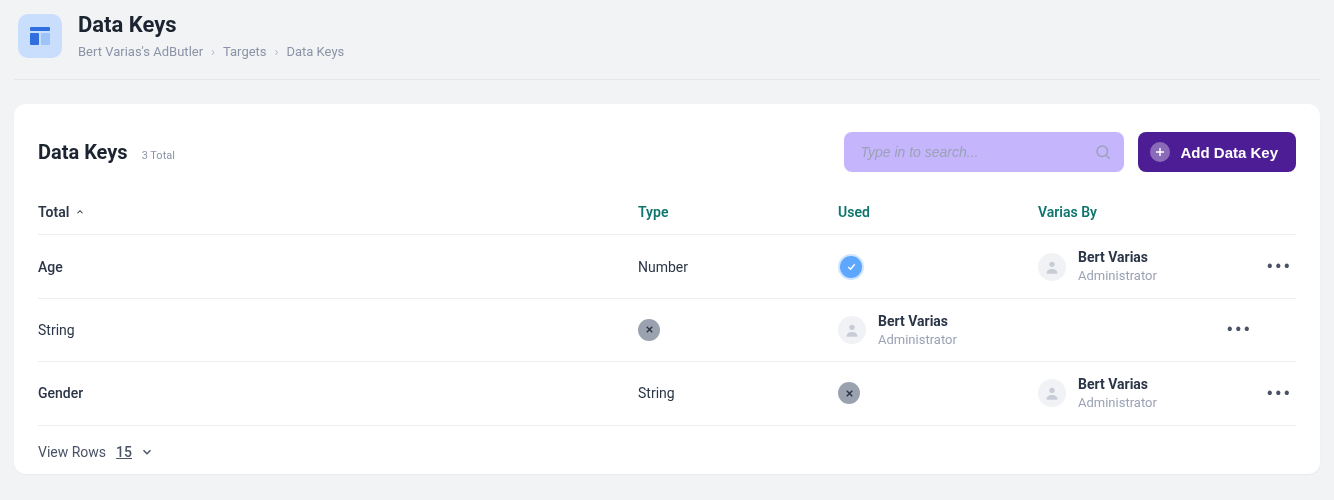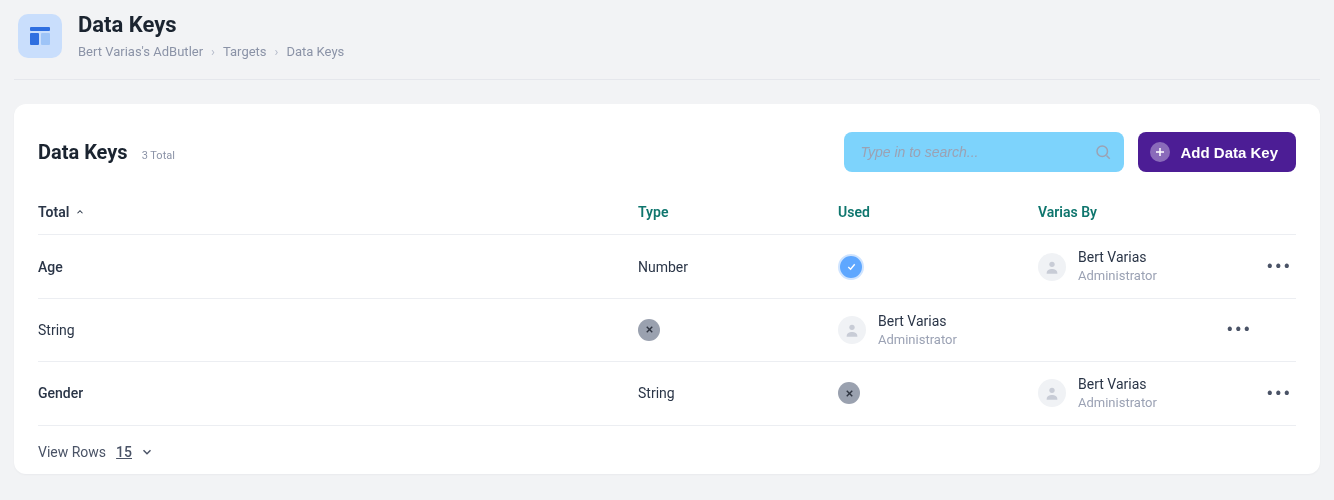--- a/index.html
+++ b/index.html
@@ -52,21 +52,21 @@
   .search-wrap {
     position: relative;
     width: 280px;
     margin-right: 14px;
   }
   .search-input {
     width: 100%;
     height: 40px;
     border: none;
     border-radius: 8px;
-    background: #7dd3fc;
+    background: #c4b5fd;
     padding: 0 42px 0 16px;
     font-size: 14px;
     font-style: italic;
     color: #555;
   }
   .search-input::placeholder { color: #9ba2b4; font-style: italic; }
   .search-icon {
     position: absolute; right: 12px; top: 50%; transform: translateY(-50%);
     width: 18px; height: 18px; color: #9ba2b4;
   }
@@ -116,21 +116,21 @@
   .used-false { background: #9aa1af; color: #2e3440; }
   .used-badge svg { width: 11px; height: 11px; }
   .creator-cell { display: flex; align-items: center; gap: 12px; }
   .avatar {
     width: 28px; height: 28px; border-radius: 50%;
     background: #f0f2f5;
     display: flex; align-items: center; justify-content: center;
     flex-shrink: 0;
   }
   .avatar svg { width: 16px; height: 16px; color: #c8ccd6; }
-  .creator-name { font-size: 14px; color: #2a3547; line-height: 1.2; }
+  .creator-name { font-size: 14px; color: #2a3547; line-height: 1.2; font-weight: bold; }
   .creator-role { font-size: 13px; color: #9ba2b4; line-height: 1.2; margin-top: 2px; }
   .row-actions { color: #4a5366; font-size: 18px; letter-spacing: 2px; cursor: pointer; text-align: right; padding-right: 4px; font-weight: 700; }
   
   .tbl-footer {
     display: flex; align-items: center; gap: 10px;
     padding: 18px 0 0 0;
     font-size: 14px; color: #4a5366;
   }
   .rows-select {
     display: inline-flex; align-items: center; gap: 8px;

